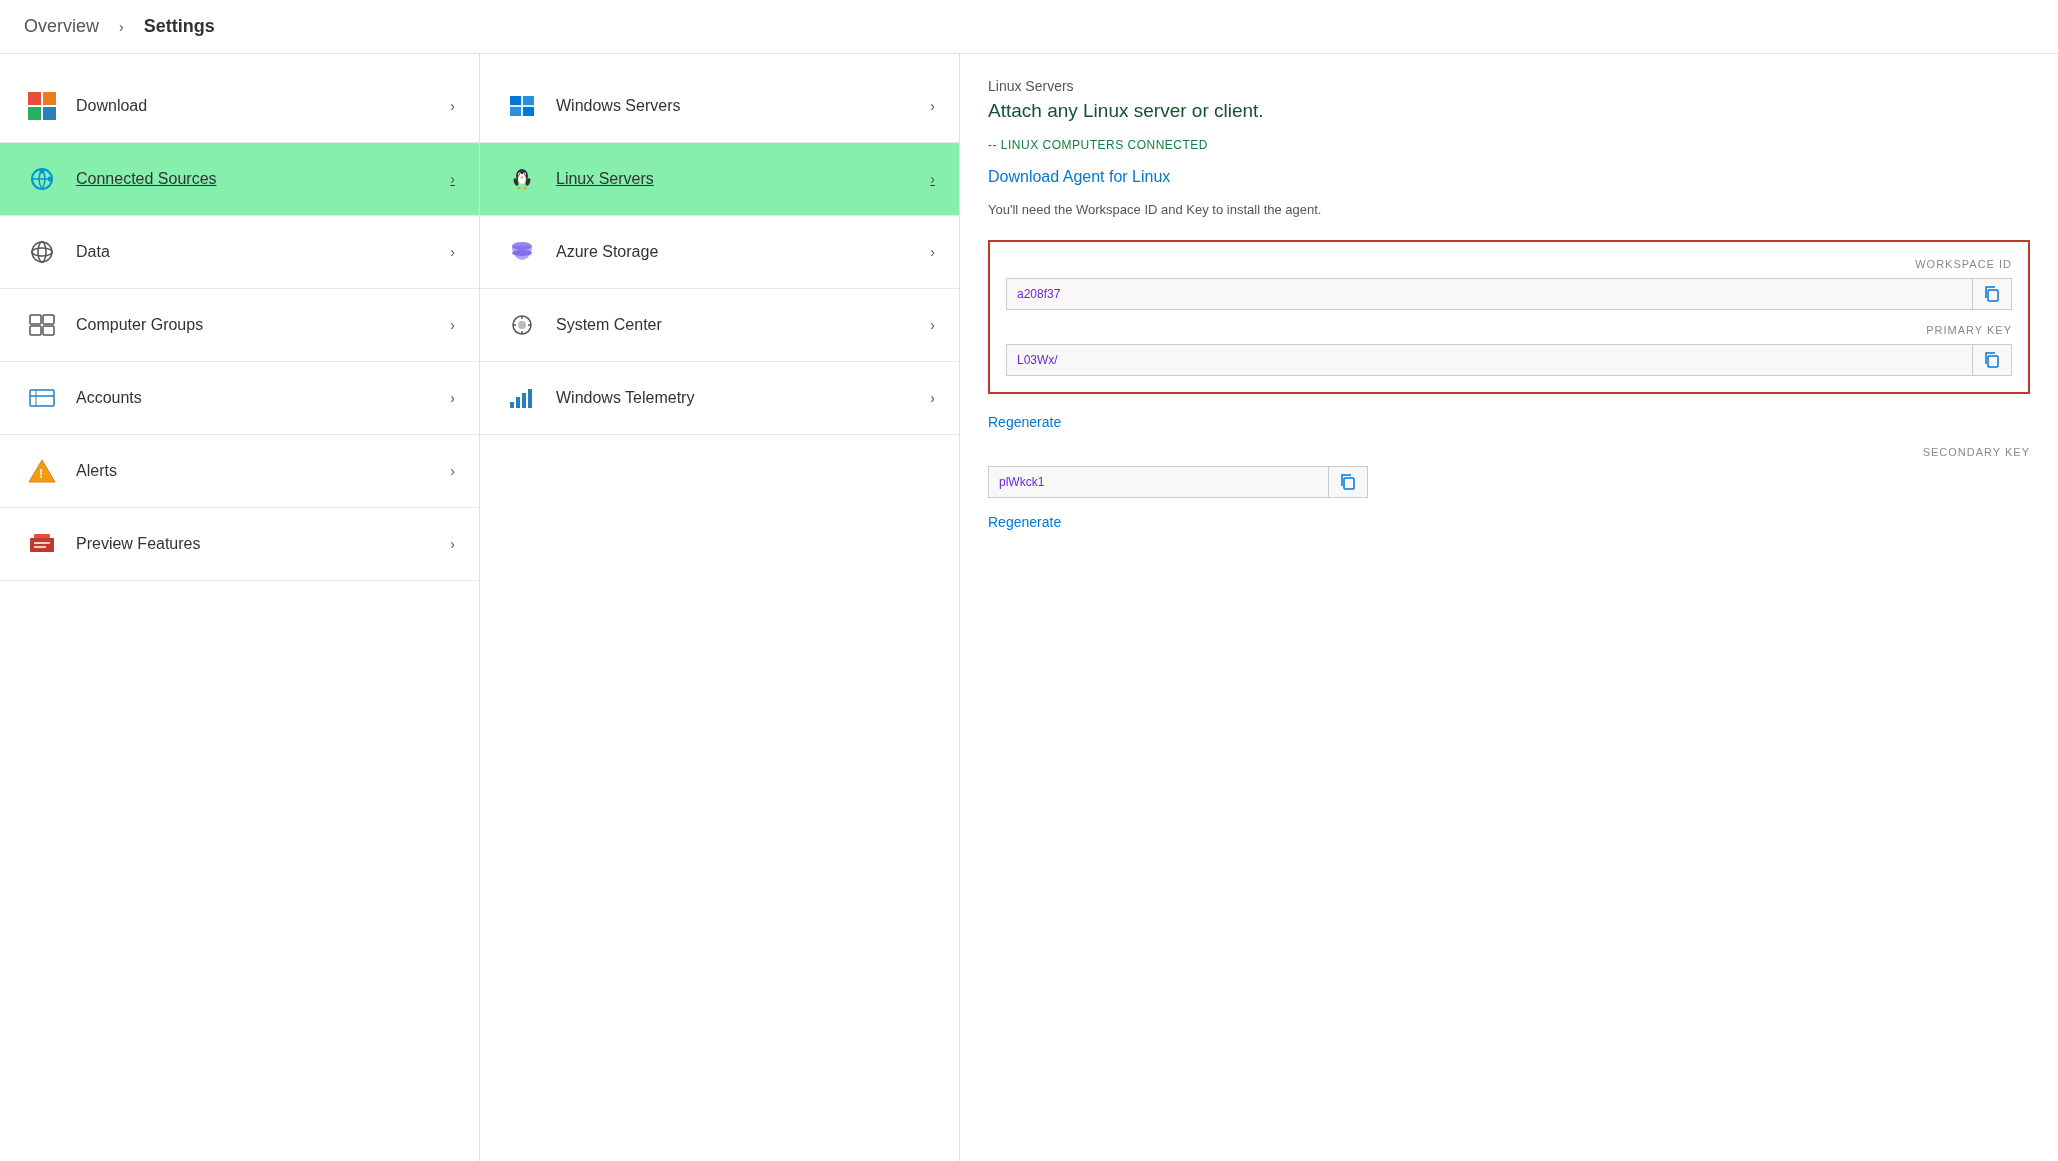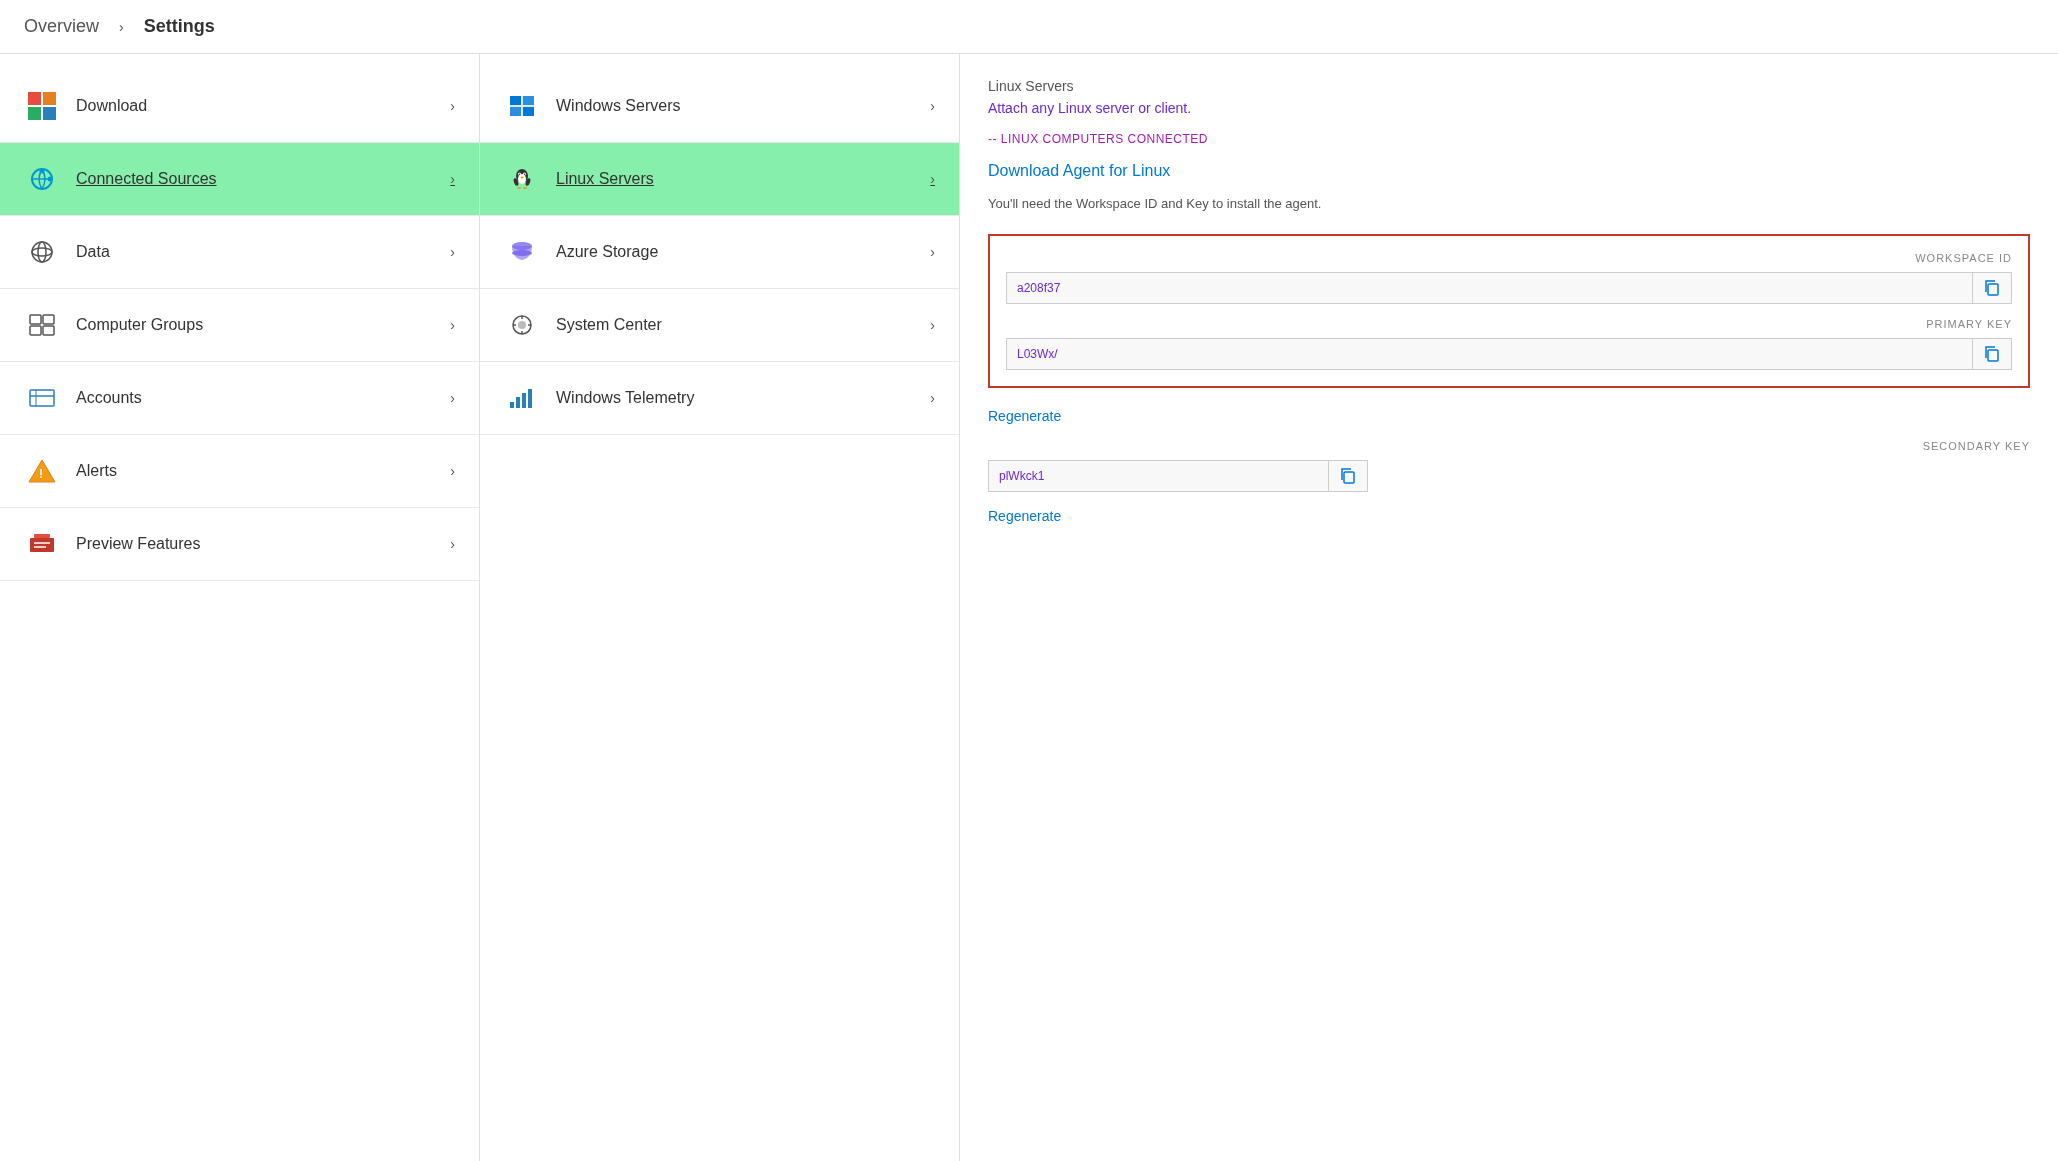--- a/index.html
+++ b/index.html
@@ -101,28 +101,28 @@
       padding: 24px 28px;
       overflow-y: auto;
     }
 
     .right-panel-title {
       font-size: 14px;
       color: #555;
       margin-bottom: 6px;
     }
     .right-panel-subtitle {
-      font-size: 14px;
-      color: #6d28d9;
+      font-size: 19px;
+      color: #14532d;
       margin-bottom: 16px;
     }
 
     .linux-computers-label {
       font-size: 12px;
-      color: #a21caf;
+      color: #15803d;
       letter-spacing: 0.5px;
       margin-bottom: 16px;
     }
 
     .download-link {
       color: #0078d7;
       font-size: 16px;
       font-weight: 500;
       cursor: pointer;
       margin-bottom: 14px;

